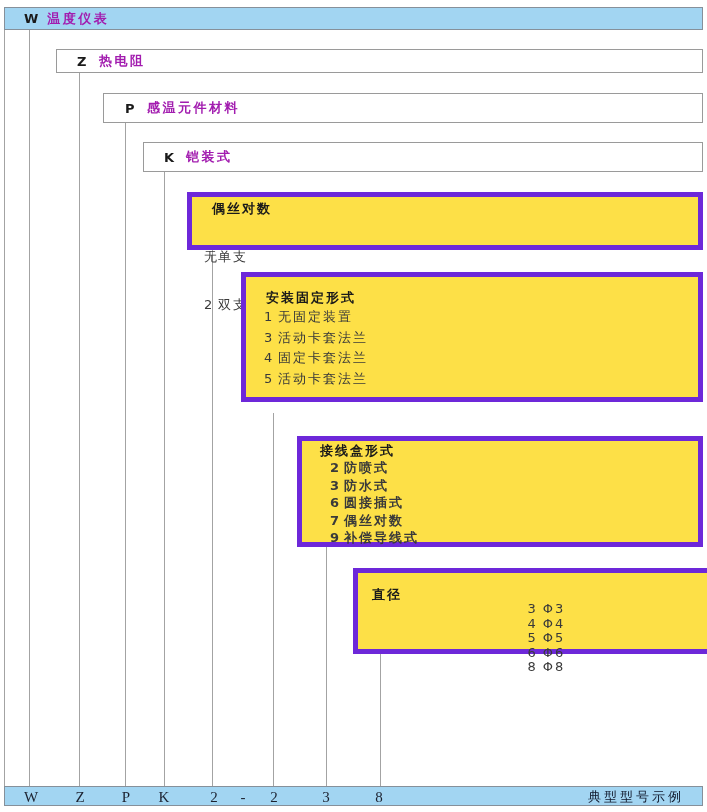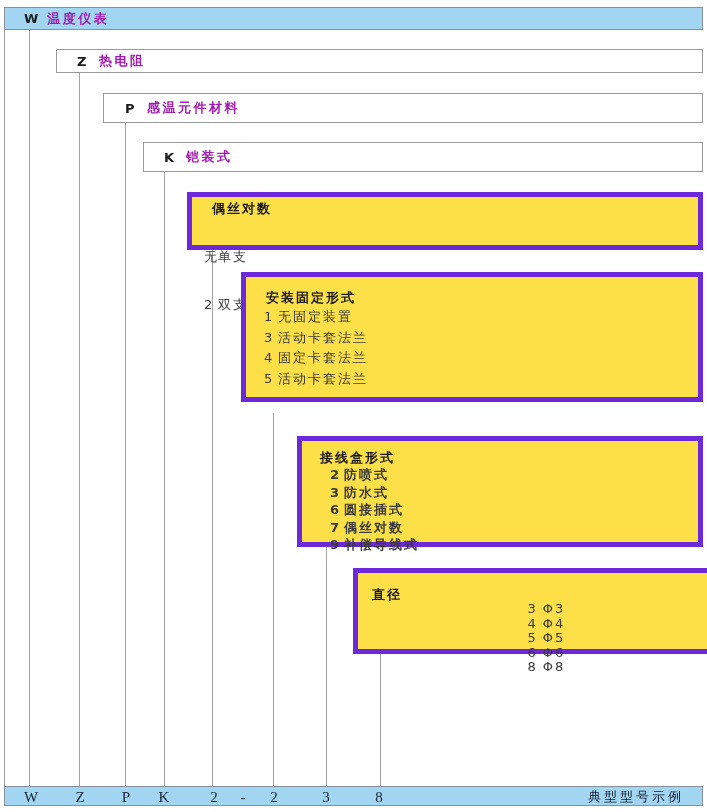--- a/index.html
+++ b/index.html
@@ -108,21 +108,21 @@
       <span class="opt-code">3</span><span class="opt-label">活动卡套法兰</span>
     </div>
     <div class="opt-row">
       <span class="opt-code">4</span><span class="opt-label">固定卡套法兰</span>
     </div>
     <div class="opt-row">
       <span class="opt-code">5</span><span class="opt-label">活动卡套法兰</span>
     </div>
   </div>
 
-  <div class="box opt-box b7" style="left:297px;top:436px;width:406px;height:111px;padding-top:8px">
+  <div class="box opt-box b7" style="left:297px;top:436px;width:406px;height:111px;padding-top:1px">
     <div class="opt-title">接线盒形式</div>
     <div class="opt-row">
       <span class="opt-code">2</span><span class="opt-label">防喷式</span>
     </div>
     <div class="opt-row">
       <span class="opt-code">3</span><span class="opt-label">防水式</span>
     </div>
     <div class="opt-row">
       <span class="opt-code">6</span><span class="opt-label">圆接插式</span>
     </div>

